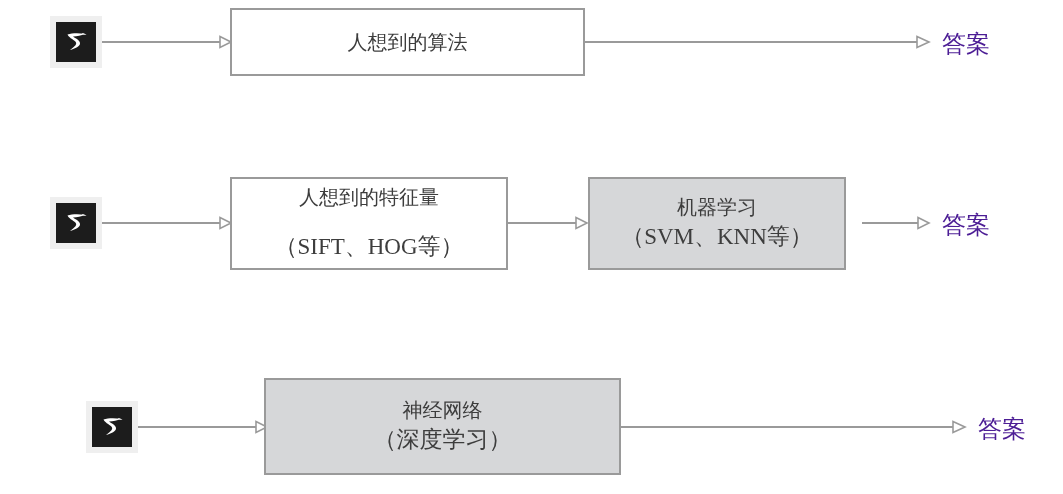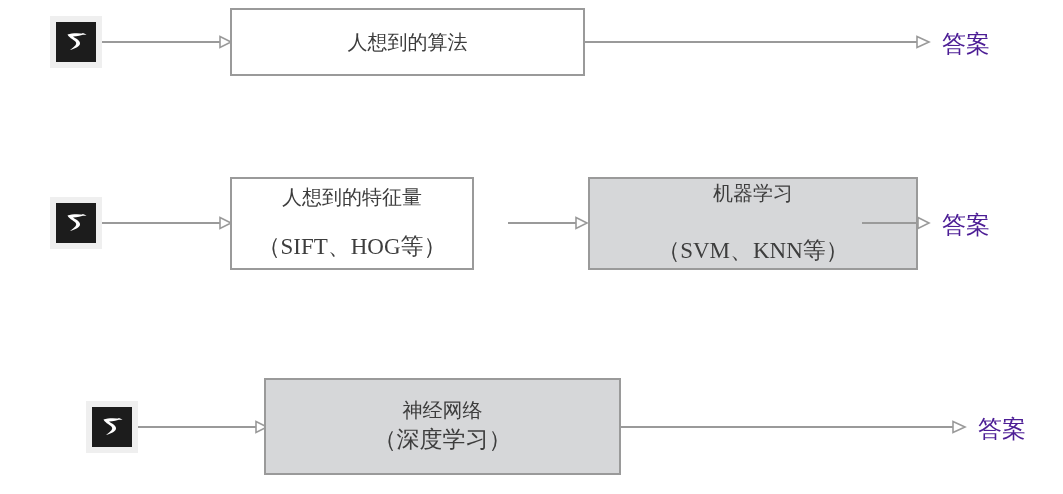--- a/index.html
+++ b/index.html
@@ -130,33 +130,33 @@
       </div>
     </div>
 
     <div class="conn" style="left:102px; top:46px; width:130px;">
       <svg width="130" height="14" viewBox="0 0 130 14">
         <line x1="0" y1="7" x2="118" y2="7" stroke="#9a9a9a" stroke-width="2"></line>
         <polygon points="118,1.5 129,7 118,12.5" fill="#ffffff" stroke="#9a9a9a" stroke-width="1.6"></polygon>
       </svg>
     </div>
 
-    <div class="box white" style="left:230px; top:7px; width:244px; height:93px;gap:19px;">
+    <div class="box white" style="left:230px; top:7px; width:278px; height:93px;gap:19px;">
       <span class="l1">人想到的特征量</span>
       <span class="l2">（SIFT、HOG等）</span>
     </div>
 
     <div class="conn" style="left:508px; top:46px; width:80px;">
       <svg width="80" height="14" viewBox="0 0 80 14">
         <line x1="0" y1="7" x2="68" y2="7" stroke="#9a9a9a" stroke-width="2"></line>
         <polygon points="68,1.5 79,7 68,12.5" fill="#ffffff" stroke="#9a9a9a" stroke-width="1.6"></polygon>
       </svg>
     </div>
 
-    <div class="box grey" style="left:588px; top:7px; width:330px; height:93px;justify-content:space-between;">
+    <div class="box grey" style="left:588px; top:7px; width:258px; height:93px;">
       <span class="l1">机器学习</span>
       <span class="l2">（SVM、KNN等）</span>
     </div>
 
     <div class="conn" style="left:862px; top:46px; width:68px;">
       <svg width="68" height="14" viewBox="0 0 68 14">
         <line x1="0" y1="7" x2="56" y2="7" stroke="#9a9a9a" stroke-width="2"></line>
         <polygon points="56,1.5 67,7 56,12.5" fill="#ffffff" stroke="#9a9a9a" stroke-width="1.6"></polygon>
       </svg>
     </div>

